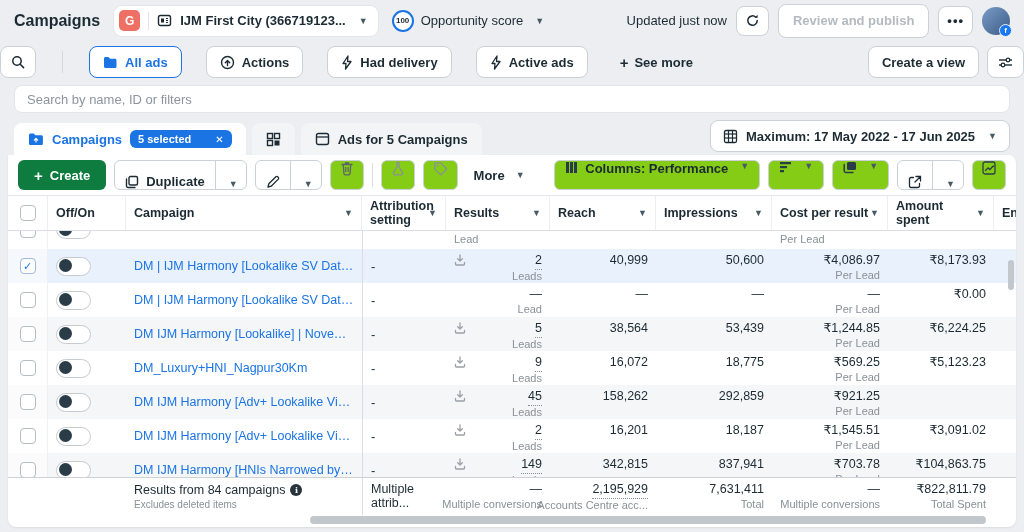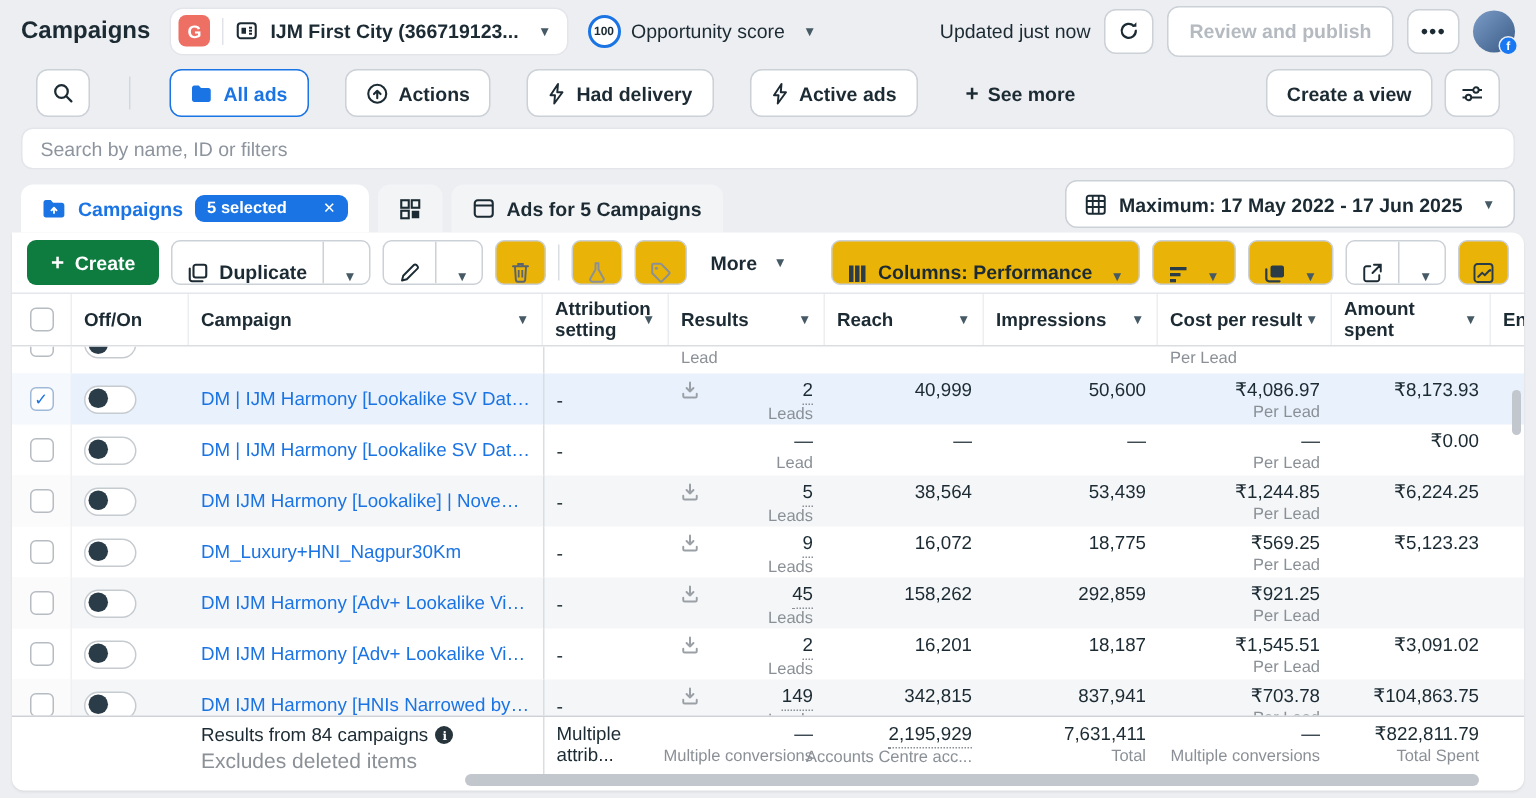--- a/index.html
+++ b/index.html
@@ -18,21 +18,21 @@
   .opp-circle { width:22px; height:22px; border-radius:50%; border:2.5px solid #1b74e4; background:#fff; color:#1c2b33; font-size:8px; font-weight:700; display:flex; align-items:center; justify-content:center; }
   .topbar-right { margin-left:auto; display:flex; align-items:center; gap:9px; }
   .updated { font-size:13px; }
   .icon-btn { background:#fff; border:1px solid #ccd1d7; border-radius:8px; height:30px; min-width:32px; padding:0 8px; display:flex; align-items:center; justify-content:center; cursor:pointer; color:#1c2b33; }
   .btn-disabled { color:#b4bac0; font-weight:600; padding:16px 14px; }
   .dots { letter-spacing:1px; font-weight:700; color:#1c2b33; }
   .avatar { width:28px; height:28px; border-radius:50%; background:linear-gradient(135deg,#7a9cc6,#3a5b86); position:relative; cursor:pointer; }
   .avatar .fb { position:absolute; right:-2px; bottom:-2px; width:13px; height:13px; border-radius:50%; background:#1877f2; border:1.5px solid #eceef2; color:#fff; font-size:8px; font-weight:700; display:flex; align-items:center; justify-content:center; }
 
   
-  .filterbar { height:42px; display:flex; align-items:center; padding:0 24px; gap:24px; }
+  .filterbar { height:42px; display:flex; align-items:center; padding:0 0; gap:24px; }
   .fbtn { background:#fff; border:1px solid #ccd1d7; border-radius:8px; height:32px; display:flex; align-items:center; gap:7px; padding:0 13px; font-weight:600; font-size:13px; cursor:pointer; }
   .fbtn.square { padding:0 10px; }
   .fbtn.active-blue { border-color:#1b74e4; color:#1b74e4; }
   .vdiv { width:1px; height:22px; background:#d4d7dc; margin:0 2px; }
   .plainbtn { border:none; background:none; font-weight:600; display:flex; align-items:center; gap:6px; padding:0 8px; cursor:pointer; font-size:13px; color:#1c2b33; }
   .filter-right { margin-left:auto; display:flex; align-items:center; gap:8px; }
 
   
   .searchrow { padding:2px 14px 6px; }
   .searchrow input { width:100%; height:28px; border:1px solid #e3e5ea; border-radius:8px; background:#fff; padding:0 12px; font-size:13px; font-family:inherit; color:#1c2b33; outline:none; }
@@ -45,21 +45,21 @@
   .tab.inactive { background:#f3f4f6; color:#1c2b33; margin-left:6px; }
   .sel-badge { background:#1b74e4; color:#fff; border-radius:6px; font-size:11px; font-weight:600; padding:3px 8px; display:flex; align-items:center; gap:24px; }
   .sel-badge .x { font-size:10px; cursor:pointer; }
   .date-btn { position:absolute; right:14px; bottom:3px; background:#fff; border:1px solid #ccd1d7; border-radius:8px; height:32px; display:flex; align-items:center; gap:8px; padding:0 12px; font-weight:600; font-size:13px; cursor:pointer; }
 
   
   .card { position:relative; margin:0 8px; background:#fff; border-radius:0 8px 8px 8px; height:372px; overflow:hidden; box-shadow:0 1px 2px rgba(0,0,0,.08); }
 
   
   .toolbar { height:40px; display:flex; align-items:center; gap:8px; padding:0 10px; }
-  .tbtn { background:#eab308; border:1px solid #ccd1d7; border-radius:6px; height:30px; display:flex; align-items:flex-end; gap:7px; padding:0 10px; font-weight:600; font-size:13px; cursor:pointer; color:#1c2b33; }
+  .tbtn { background:#84cc16; border:1px solid #ccd1d7; border-radius:6px; height:30px; display:flex; align-items:flex-start; gap:7px; padding:0 10px; font-weight:600; font-size:13px; cursor:pointer; color:#1c2b33; }
   .tbtn.icon-only { padding:0 9px; color:#5b646b; }
   .split { display:flex; border:1px solid #ccd1d7; border-radius:6px; overflow:hidden; height:30px; background:#fff; }
   .split > div { display:flex; align-items:flex-end; gap:7px; padding:0 10px; cursor:pointer; font-weight:600; font-size:13px; }
   .split > div + div { border-left:1px solid #ccd1d7; padding:0 8px; }
   .create-btn { background:#0e7b3f; border:none; color:#fff; border-radius:6px; height:30px; display:flex; align-items:center; gap:7px; padding:0 16px; font-weight:600; font-size:13px; cursor:pointer; }
   .toolbar-right { margin-left:auto; display:flex; align-items:center; gap:8px; }
   .tb-div { width:1px; height:24px; background:#dadde1; }
 
   
   .grid-row { display:grid; grid-template-columns:40px 78px 236px 84px 104px 106px 116px 116px 106px 1fr; }
@@ -90,21 +90,21 @@
   .partial-row .cell { align-items:flex-start; padding-top:0; }
   .half-toggle { margin-top:-11px; }
   .half-check { margin-top:-9px; }
 
   
   .tbl-footer { position:absolute; left:0; right:0; bottom:12px; height:38px; background:#fff; border-top:1px solid #ced2d6; align-items:stretch; z-index:5; }
   .tbl-footer .cell { overflow:visible; }
   .f-title-wrap { flex-direction:column; align-items:flex-start; justify-content:flex-start; padding-top:4px; line-height:1.3; }
   .f-title { font-size:12.5px; color:#1c2b33; display:flex; align-items:center; gap:5px; white-space:nowrap; }
   .info-i { width:12px; height:12px; border-radius:50%; background:#27343c; color:#fff; font-size:8px; font-weight:700; display:inline-flex; align-items:center; justify-content:center; font-family:"DejaVu Serif",serif; }
-  .f-sub { font-size:14px; color:#8a9096; }
+  .f-sub { font-size:10px; color:#8a9096; }
   .f-attrib { align-items:flex-start; padding-top:4px; font-size:12.5px; border-left:1px solid #dadde1; }
 
   
   .hscroll { position:absolute; left:0; right:0; bottom:2px; height:9px; z-index:6; }
   .hscroll .thumb { position:absolute; left:30%; width:67%; height:8px; border-radius:4px; background:#c2c7cd; cursor:pointer; }
   .vscroll { position:absolute; right:2px; top:105px; width:6px; height:30px; border-radius:3px; background:#c2c7cd; z-index:6; cursor:pointer; }
 </style>
 </head>
 <body>
 

